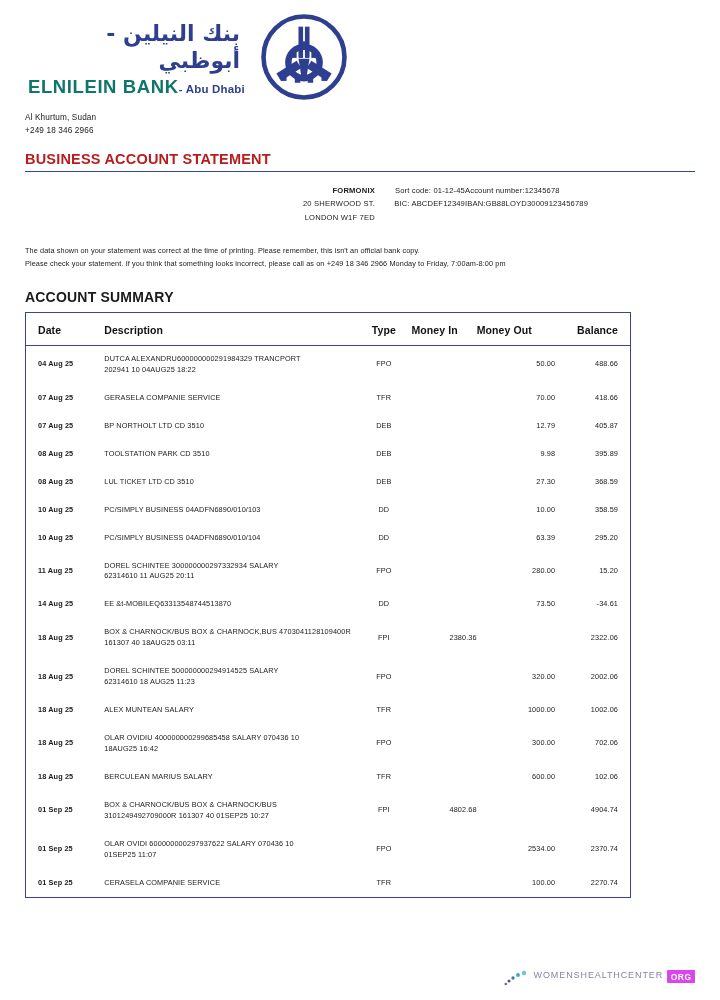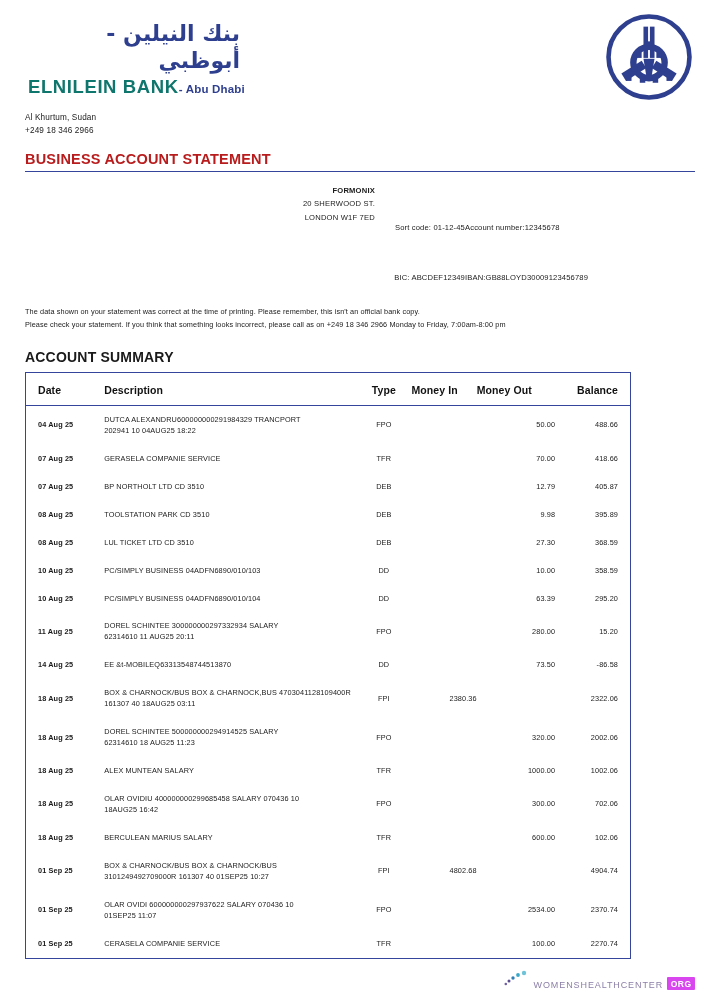--- a/index.html
+++ b/index.html
@@ -13,21 +13,21 @@
     position: relative;
     overflow: hidden;
   }
 
   .page { position: relative; width: 720px; height: 1000px; padding: 0 25px; }
 
   
   .brand-row {
     display: flex;
     align-items: center;
-    justify-content: space-between;
+    justify-content: flex-start;
     padding-top: 5px;
     height: 112px;
   }
   .brand-text { width: 215px; padding-left: 3px; }
   .brand-arabic {
     color: #2e3f8f;
     font-family: "DejaVu Sans", sans-serif;
     font-size: 22px;
     font-weight: bold;
     text-align: right;
@@ -82,21 +82,21 @@
     font-size: 7.6px;
     line-height: 1.72;
     letter-spacing: 0.2px;
   }
   .customer .name { font-weight: bold; }
   .account-info {
     font-size: 7.6px;
     line-height: 1.72;
     letter-spacing: 0.15px;
   }
-  .account-info .kv { display: flex; margin-top: 37px; }
+  .account-info .kv { display: flex; }
   .account-info .kv .a { width: 90px; }
 
   .disclaimer {
     margin-top: 20px;
     font-size: 7.3px;
     line-height: 1.85;
     letter-spacing: 0.1px;
   }
 
   
@@ -143,21 +143,21 @@
 
   td.c-date { font-weight: bold; font-size: 7.4px; }
   .desc-l2 { display: block; }
 
   
   .footer {
     position: absolute;
     right: 25px;
     bottom: 10px;
     display: flex;
-    align-items: flex-end;
+    align-items: flex-start;
   }
   .footer-dots { margin-right: 4px; }
   .footer-name {
     font-size: 9px;
     color: #8b7fa8;
     letter-spacing: 0.9px;
     font-weight: 500;
   }
   .footer-org {
     margin-left: 4px;
@@ -315,21 +315,21 @@
           <td class="c-in"></td>
           <td class="c-out">280.00</td>
           <td class="c-bal">15.20</td>
         </tr>
         <tr>
           <td class="c-date">14 Aug 25</td>
           <td class="c-desc"><span>EE &amp;t-MOBILEQ63313548744513870</span></td>
           <td class="c-type">DD</td>
           <td class="c-in"></td>
           <td class="c-out">73.50</td>
-          <td class="c-bal">-86.58</td>
+          <td class="c-bal">-34.61</td>
         </tr>
         <tr>
           <td class="c-date">18 Aug 25</td>
           <td class="c-desc"><span>BOX &amp; CHARNOCK/BUS BOX &amp; CHARNOCK,BUS 4703041128109400R</span><span class="desc-l2">161307 40 18AUG25 03:11</span></td>
           <td class="c-type">FPI</td>
           <td class="c-in">2380.36</td>
           <td class="c-out"></td>
           <td class="c-bal">2322.06</td>
         </tr>
         <tr>

